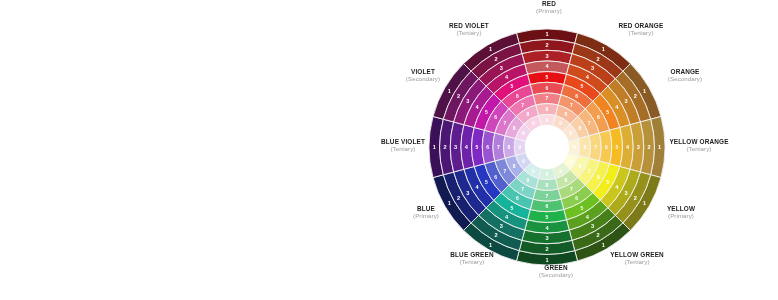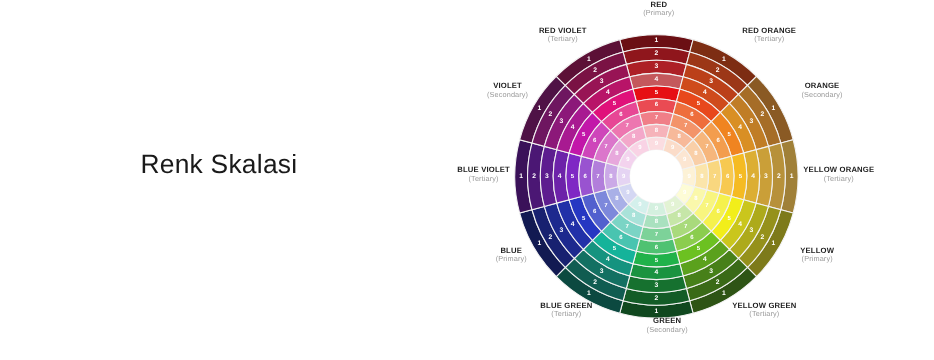--- a/index.html
+++ b/index.html
@@ -72,21 +72,20 @@
     fill: #ffffff;
     text-anchor: middle;
     dominant-baseline: central;
   }
 </style>
 </head>
 <body>
 
 <div id="slide">
 
-  <div id="slide-title">Renk Skalasi</div>
 
   <div id="wheel-figure">
     <svg id="wheel-svg" viewBox="0 0 389 300">
       <g id="wheel-sectors">
           <path d="M 127.46 33.02 A 118 118 0 0 1 188.54 33.02 L 185.78 43.32 A 107.33333333333333 107.33333333333333 0 0 0 130.22 43.32 Z" fill="#6b0f14" stroke="#f2f2f2" stroke-width="0.9"></path>
           <path d="M 130.22 43.32 A 107.33333333333333 107.33333333333333 0 0 1 185.78 43.32 L 183.02 53.63 A 96.66666666666667 96.66666666666667 0 0 0 132.98 53.63 Z" fill="#8f161c" stroke="#f2f2f2" stroke-width="0.9"></path>
           <path d="M 132.98 53.63 A 96.66666666666667 96.66666666666667 0 0 1 183.02 53.63 L 180.26 63.93 A 86 86 0 0 0 135.74 63.93 Z" fill="#ad2026" stroke="#f2f2f2" stroke-width="0.9"></path>
           <path d="M 135.74 63.93 A 86 86 0 0 1 180.26 63.93 L 177.50 74.23 A 75.33333333333334 75.33333333333334 0 0 0 138.50 74.23 Z" fill="#c4585c" stroke="#f2f2f2" stroke-width="0.9"></path>
           <path d="M 138.50 74.23 A 75.33333333333334 75.33333333333334 0 0 1 177.50 74.23 L 174.74 84.54 A 64.66666666666667 64.66666666666667 0 0 0 141.26 84.54 Z" fill="#e60f14" stroke="#f2f2f2" stroke-width="0.9"></path>
           <path d="M 141.26 84.54 A 64.66666666666667 64.66666666666667 0 0 1 174.74 84.54 L 171.98 94.84 A 54 54 0 0 0 144.02 94.84 Z" fill="#ea4b53" stroke="#f2f2f2" stroke-width="0.9"></path>

